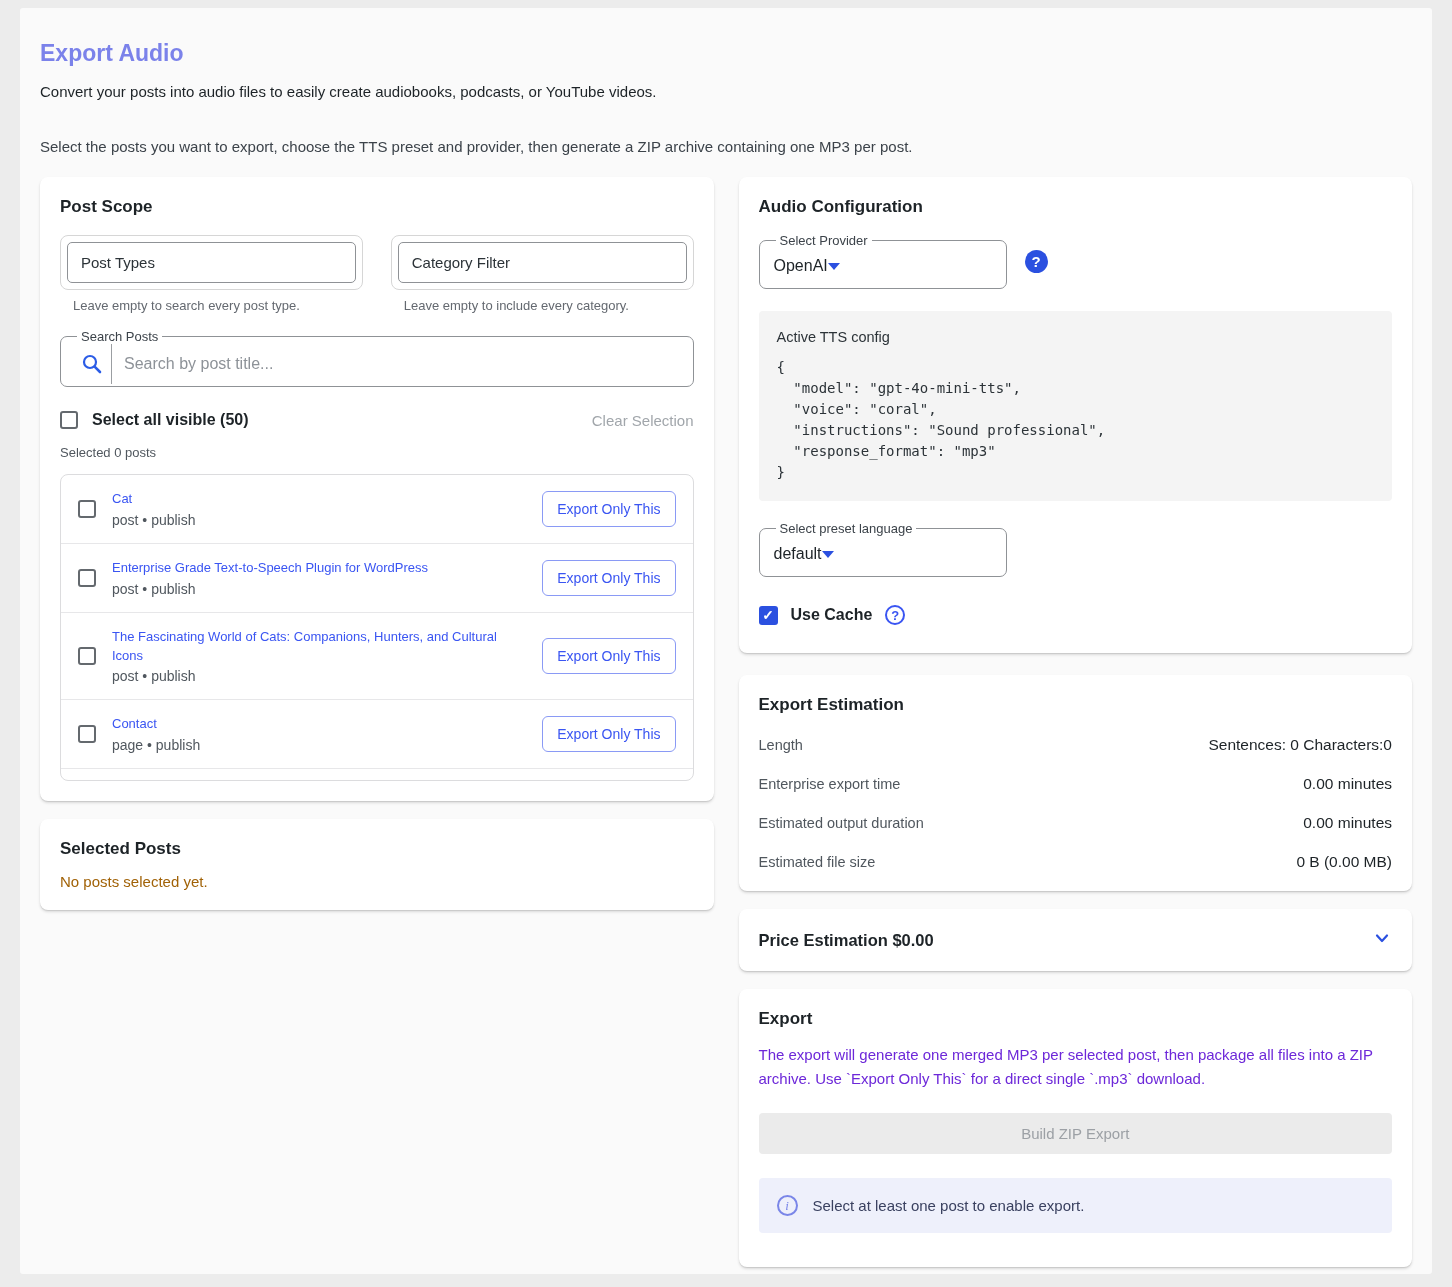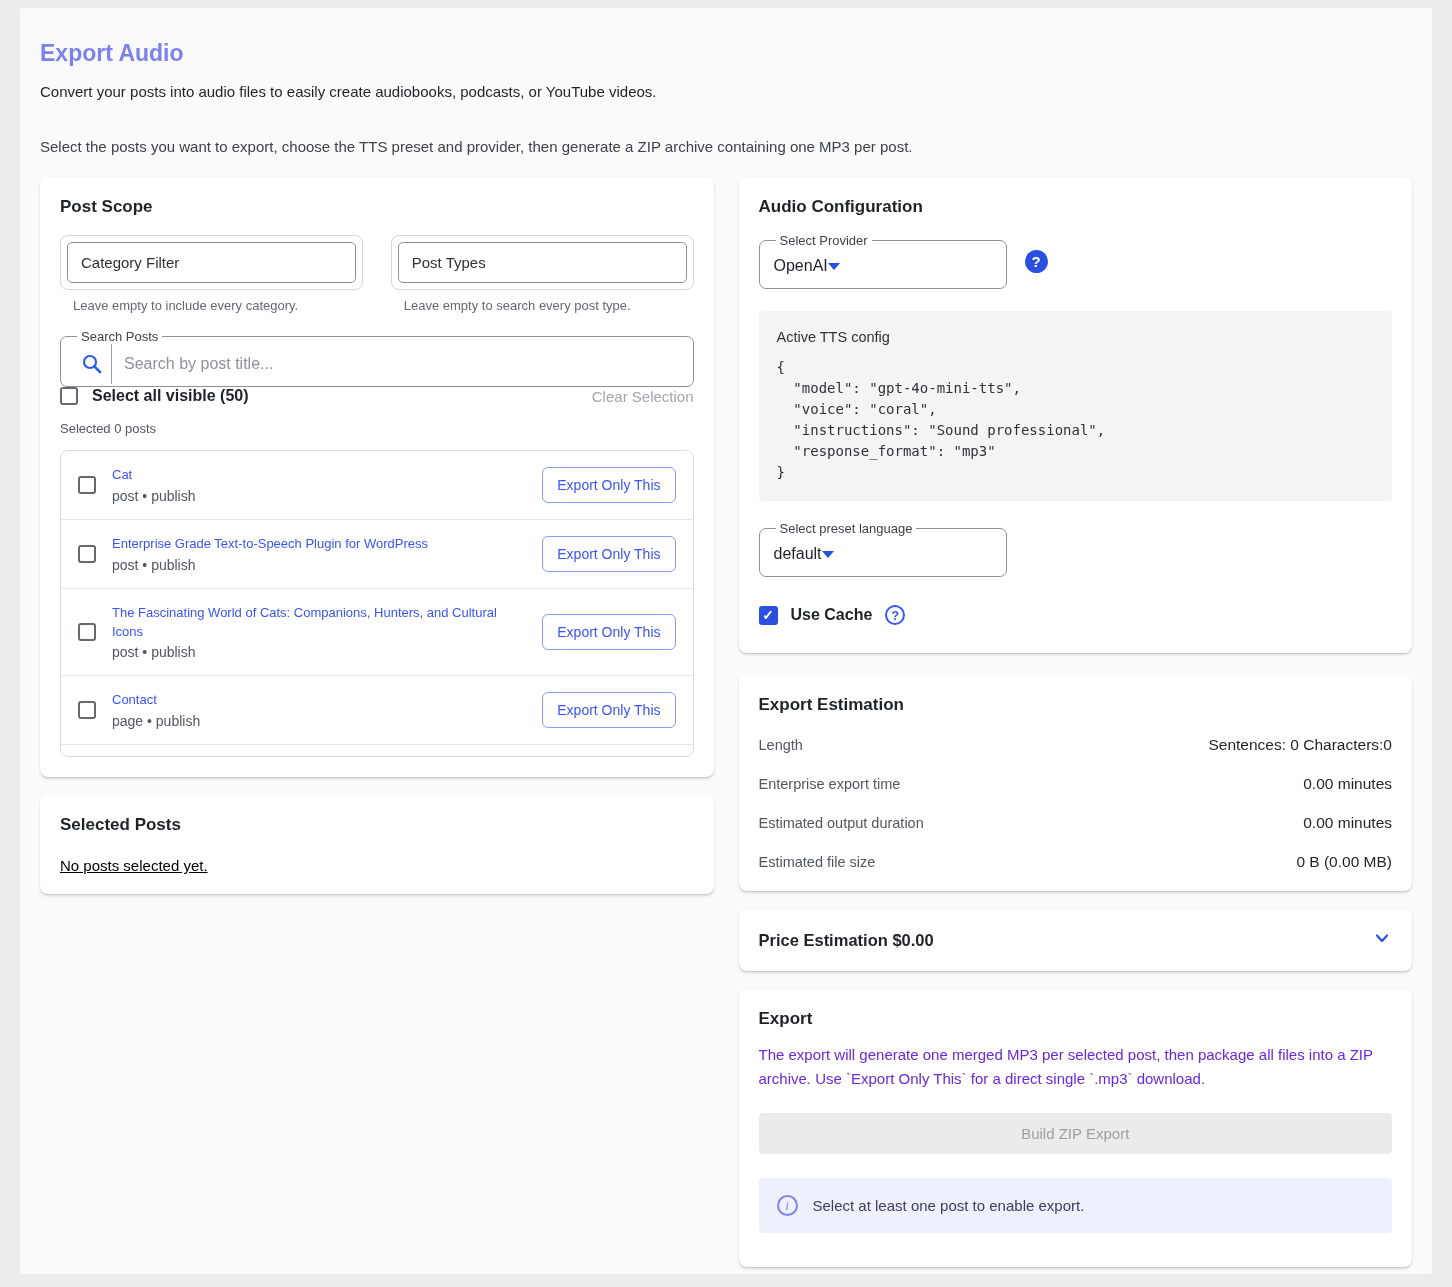--- a/index.html
+++ b/index.html
@@ -24,38 +24,38 @@
 
   fieldset.field { border: 1px solid #8f9296; border-radius: 7px; padding: 0 12px 2px 12px; background: transparent; }
   fieldset.field legend { font-size: 13px; color: #3c434a; padding: 0 4px; margin-left: 4px; }
 
   .search-field { margin-top: 16px; display: block; }
   .search-body { display: flex; align-items: stretch; min-height: 40px; }
   .search-icon-wrap { display: flex; align-items: center; justify-content: center; width: 38px; }
   .search-input { flex: 1; border: none; outline: none; border-left: 1px solid #9b9ea2; font-size: 16px; color: #2c3338; padding: 8px 12px; background: transparent; font-family: "Liberation Sans", sans-serif; }
   .search-input::placeholder { color: #8d9298; }
 
-  .select-all-row { display: flex; align-items: center; justify-content: space-between; }
+  .select-all-row { display: flex; align-items: center; justify-content: space-between; margin-top: 24px; }
   .select-all-left { display: flex; align-items: center; gap: 14px; }
   .checkbox { width: 18px; height: 18px; border: 2px solid #64696e; border-radius: 3px; background: #fff; flex: 0 0 auto; }
   .select-all-label { font-size: 16px; font-weight: bold; color: #1d2327; }
   .clear-selection { font-size: 15px; color: #a1a6ab; background: none; border: none; font-family: "Liberation Sans", sans-serif; }
   .selected-count { font-size: 13px; color: #50575e; margin-top: 16px; }
 
   .post-list { margin-top: 14px; border: 1px solid #dcdcde; border-radius: 8px; overflow: hidden; background: #fff; }
   .post-row { display: flex; align-items: center; gap: 16px; padding: 15px 17px; }
   .post-row + .post-row, .list-tail { border-top: 1px solid #e7e7e9; }
   .post-info { flex: 1; min-width: 0; padding-right: 10px; }
   .post-title { font-size: 13px; color: #3a55f2; line-height: 1.45; }
   .post-meta { font-size: 14px; color: #50575e; margin-top: 3px; }
   .export-only-btn { background: #fff; border: 1px solid #8a9af5; border-radius: 6px; color: #3a55f2; font-size: 14px; padding: 9px 14px; white-space: nowrap; font-family: "Liberation Sans", sans-serif; }
   .list-tail { height: 12px; }
 
   .selected-posts-card { margin-top: 18px; }
-  .empty-note { font-size: 15px; color: #000000; margin-top: 22px; text-decoration: underline; }
+  .empty-note { font-size: 15px; color: #a16207; margin-top: 14px; }
 
   
   .provider-row { display: flex; align-items: center; gap: 18px; margin-top: 16px; }
   .select-field { width: 248px; cursor: pointer; }
   .select-body { display: flex; align-items: center; padding: 9px 2px 11px 2px; }
   .select-value { font-size: 16px; color: #1d2327; }
   .caret-down { width: 0; height: 0; border-left: 6px solid transparent; border-right: 6px solid transparent; border-top: 7px solid #2b50e0; margin-right: 8px; }
   .help-filled { width: 23px; height: 23px; border-radius: 50%; background: #2b50e0; color: #fff; font-size: 15px; font-weight: bold; display: flex; align-items: center; justify-content: center; }
   .help-outline { width: 20px; height: 20px; border-radius: 50%; border: 2px solid #3a55f2; color: #3a55f2; font-size: 13px; font-weight: bold; display: flex; align-items: center; justify-content: center; }
 
@@ -96,29 +96,29 @@
 
   <div class="columns">
 
     <div class="col">
       <div class="card">
         <h2>Post Scope</h2>
 
         <div class="filters-row">
           <div class="filter">
             <div class="filter-outer">
-              <div class="filter-inner">Category Filter</div>
-            </div>
-            <div class="filter-helper">Leave empty to include every category.</div>
+              <div class="filter-inner">Post Types</div>
+            </div>
+            <div class="filter-helper">Leave empty to search every post type.</div>
           </div>
           <div class="filter">
             <div class="filter-outer">
-              <div class="filter-inner">Post Types</div>
-            </div>
-            <div class="filter-helper">Leave empty to search every post type.</div>
+              <div class="filter-inner">Category Filter</div>
+            </div>
+            <div class="filter-helper">Leave empty to include every category.</div>
           </div>
         </div>
 
         <fieldset class="field search-field">
           <legend>Search Posts</legend>
           <div class="search-body">
             <span class="search-icon-wrap">
               <svg width="22" height="22" viewBox="0 0 22 22">
                   <circle cx="9" cy="9" r="6" fill="none" stroke="#2b5ce6" stroke-width="2.2"></circle>
                   <line x1="13.6" y1="13.6" x2="19" y2="19" stroke="#2b5ce6" stroke-width="2.6" stroke-linecap="round"></line>

